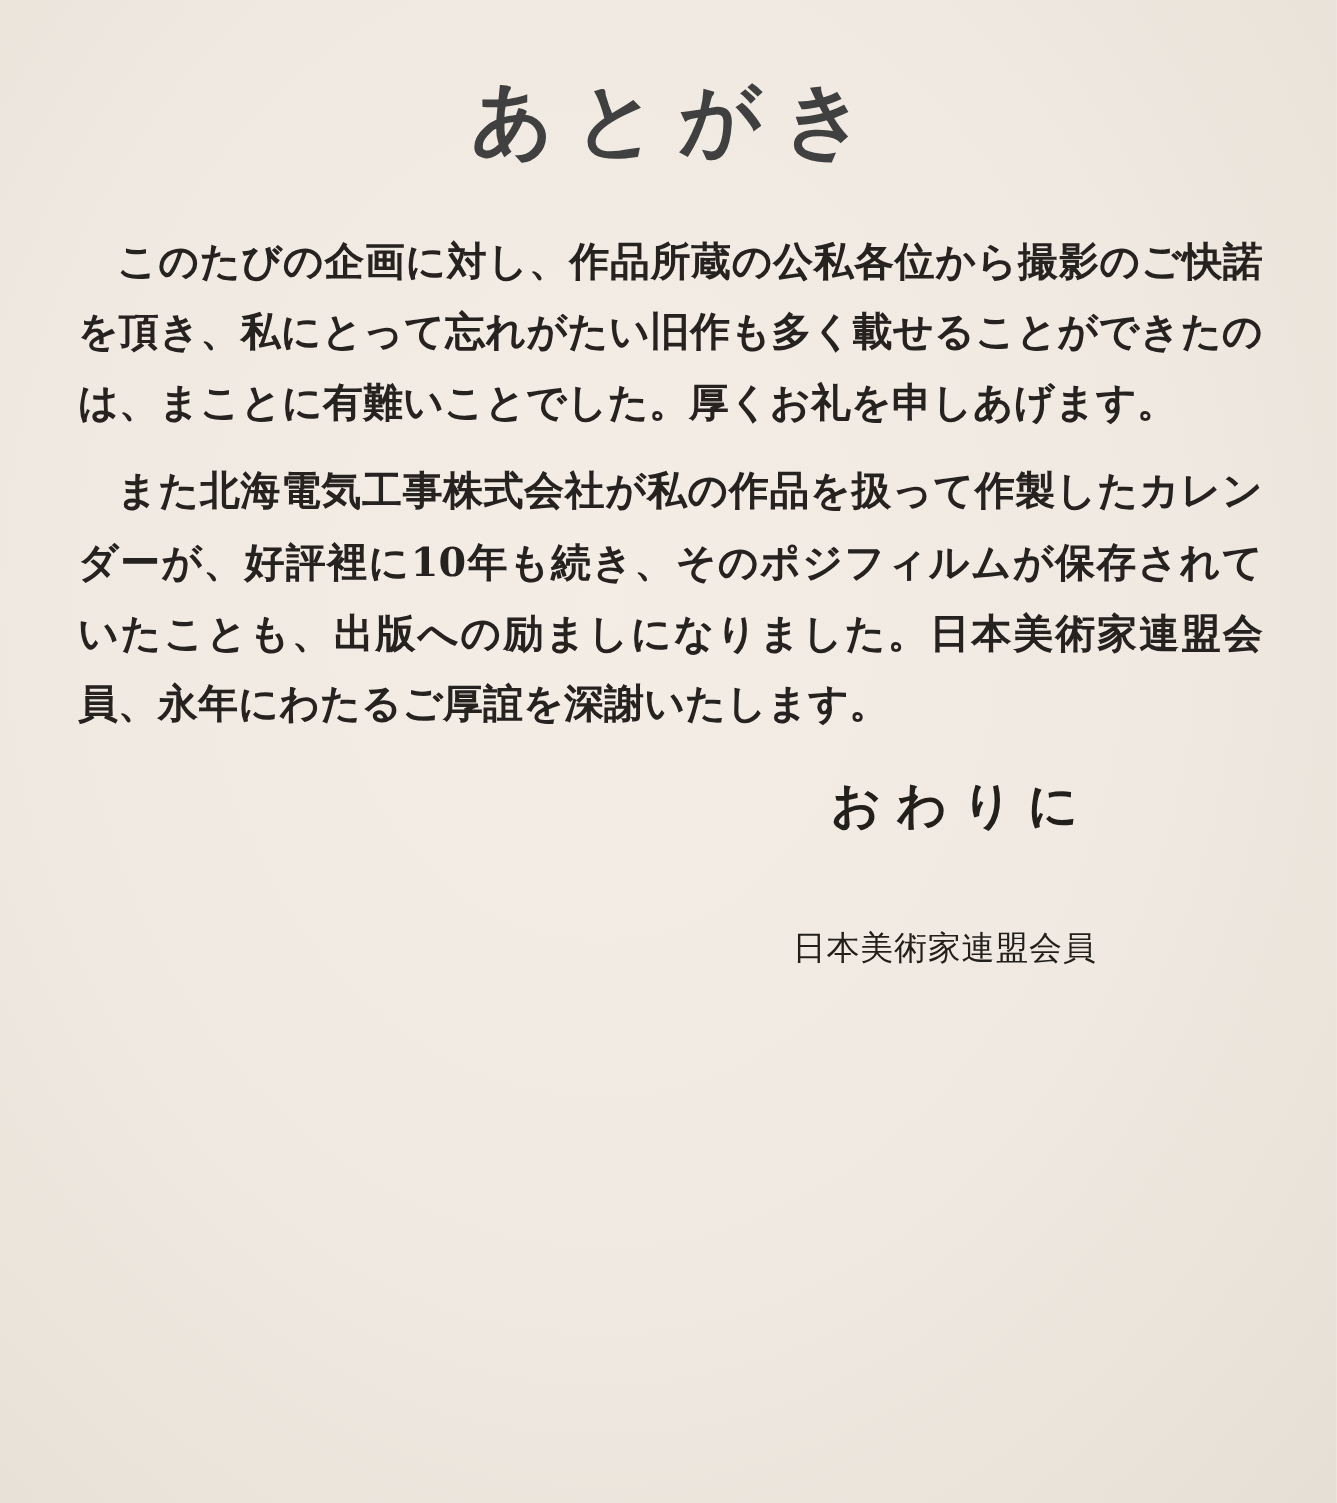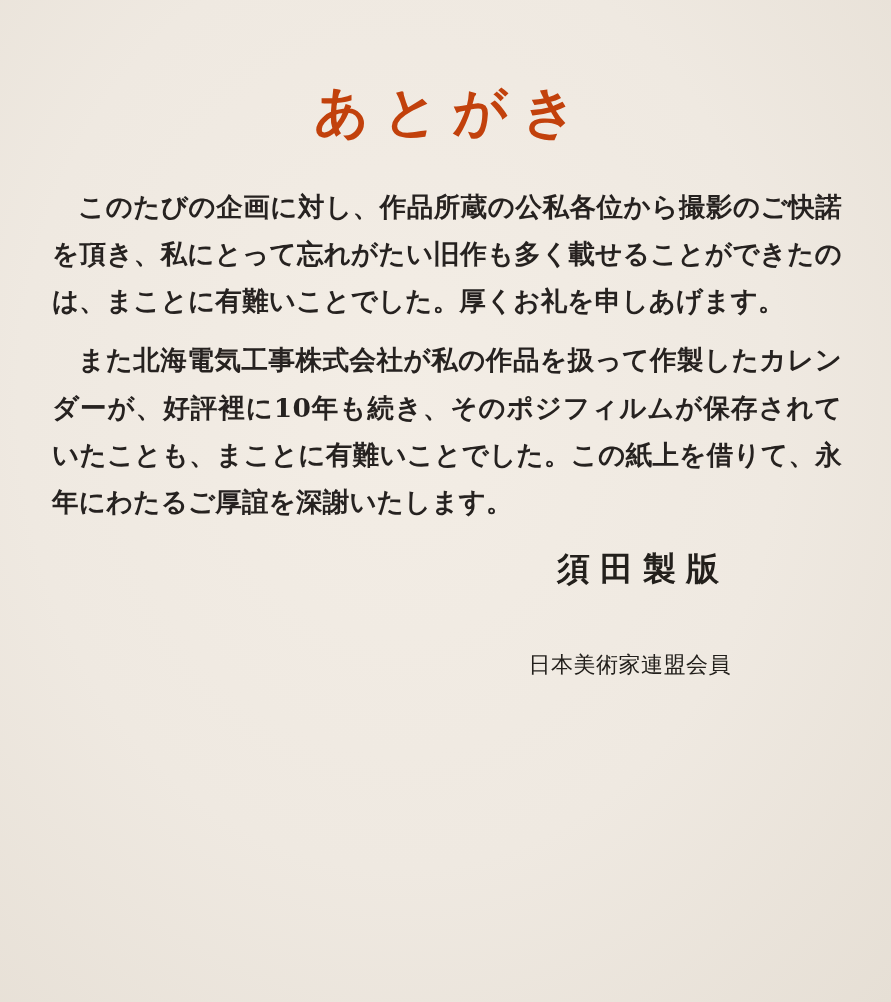--- a/index.html
+++ b/index.html
@@ -27,23 +27,23 @@
     inset: 0;
     padding: 0 52px;
     box-sizing: border-box;
   }
 
   .title {
     text-align: center;
     font-size: 54px;
     font-weight: 700;
     letter-spacing: 14px;
-    margin-top: 76px;
+    margin-top: 44px;
     margin-bottom: 34px;
-    color: #c2410c;
+    color: #404040;
     text-indent: 14px;
   }
 
   .body-block {
     margin: 0 auto;
     width: 790px;
     font-weight: bold;
   }
 
   p.para {
@@ -98,25 +98,25 @@
 <body>
 
 <div class="paper"></div>
 
 <div class="page">
 
   <div class="title">あとがき</div>
 
   <div class="body-block">
     <p class="para">このたびの企画に対し、作品所蔵の公私各位から撮影のご快諾を頂き、私にとって忘れがたい旧作も多く載せることができたのは、まことに有難いことでした。厚くお礼を申しあげます。</p>
-    <p class="para">また北海電気工事株式会社が私の作品を扱って作製したカレンダーが、好評裡に10年も続き、そのポジフィルムが保存されていたことも、まことに有難いことでした。この紙上を借りて、永年にわたるご厚誼を深謝いたします。</p>
+    <p class="para">また北海電気工事株式会社が私の作品を扱って作製したカレンダーが、好評裡に10年も続き、そのポジフィルムが保存されていたことも、出版への励ましになりました。日本美術家連盟会員、永年にわたるご厚誼を深謝いたします。</p>
   </div>
 
 
-  <div class="signature">須田製版</div>
+  <div class="signature">おわりに</div>
 
 
   <div class="affiliations">
     <div>日本美術家連盟会員</div>
 
   </div>
 
 </div>
 
 </body></html>

